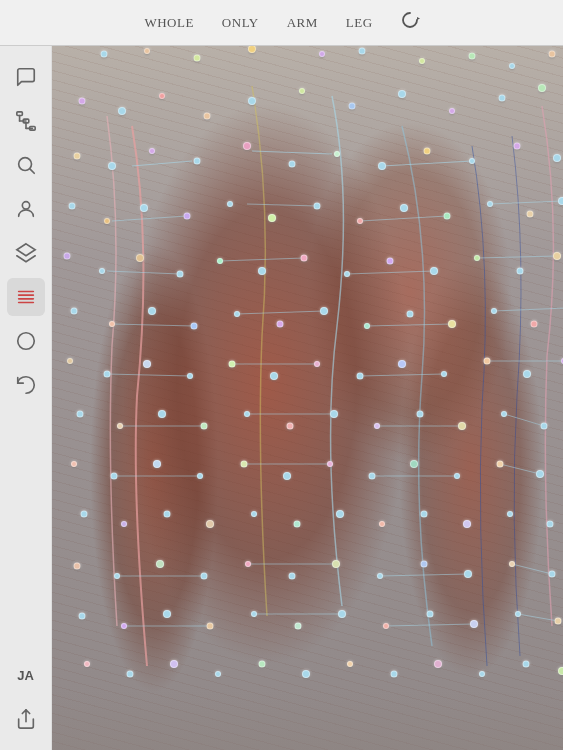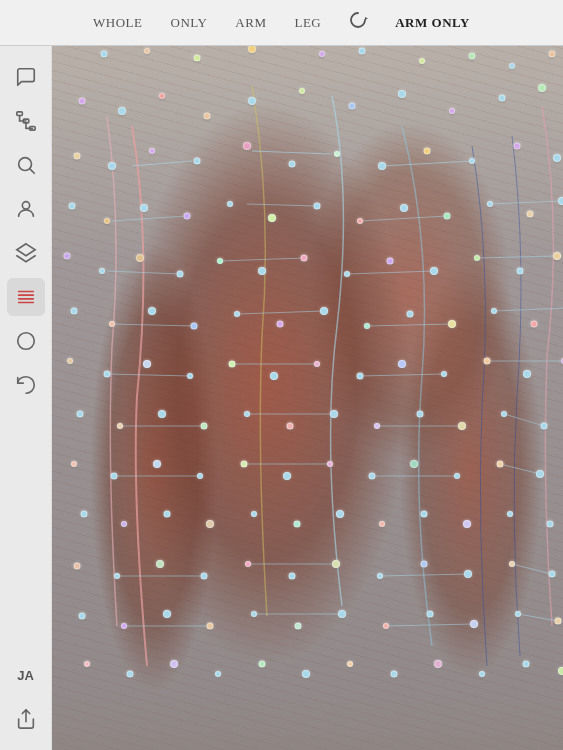--- a/index.html
+++ b/index.html
@@ -174,21 +174,20 @@
     <div class="nav-item">WHOLE</div>
     <div class="nav-item">ONLY</div>
     <div class="nav-item">ARM</div>
     <div class="nav-item">LEG</div>
     <div class="nav-rotate-btn">
       <svg width="22" height="22" viewBox="0 0 22 22">
         <path d="M11 3 C7.13 3 4 6.13 4 10 C4 13.87 7.13 17 11 17 C14.87 17 18 13.87 18 10" stroke="#555" stroke-width="1.8" fill="none" stroke-linecap="round"></path>
         <polygon points="18,7 18,10 21,8.5" fill="#555"></polygon>
       </svg>
     </div>
-    <div class="nav-item active">ARM ONLY</div>
   </div>
 </div>
 
 <div id="left-sidebar">
 
   <div class="sidebar-icon">
     <svg width="22" height="22" viewBox="0 0 24 24" fill="none" stroke="#666" stroke-width="1.8" stroke-linecap="round" stroke-linejoin="round">
       <path d="M21 15a2 2 0 0 1-2 2H7l-4 4V5a2 2 0 0 1 2-2h14a2 2 0 0 1 2 2z"></path>
     </svg>
   </div>

